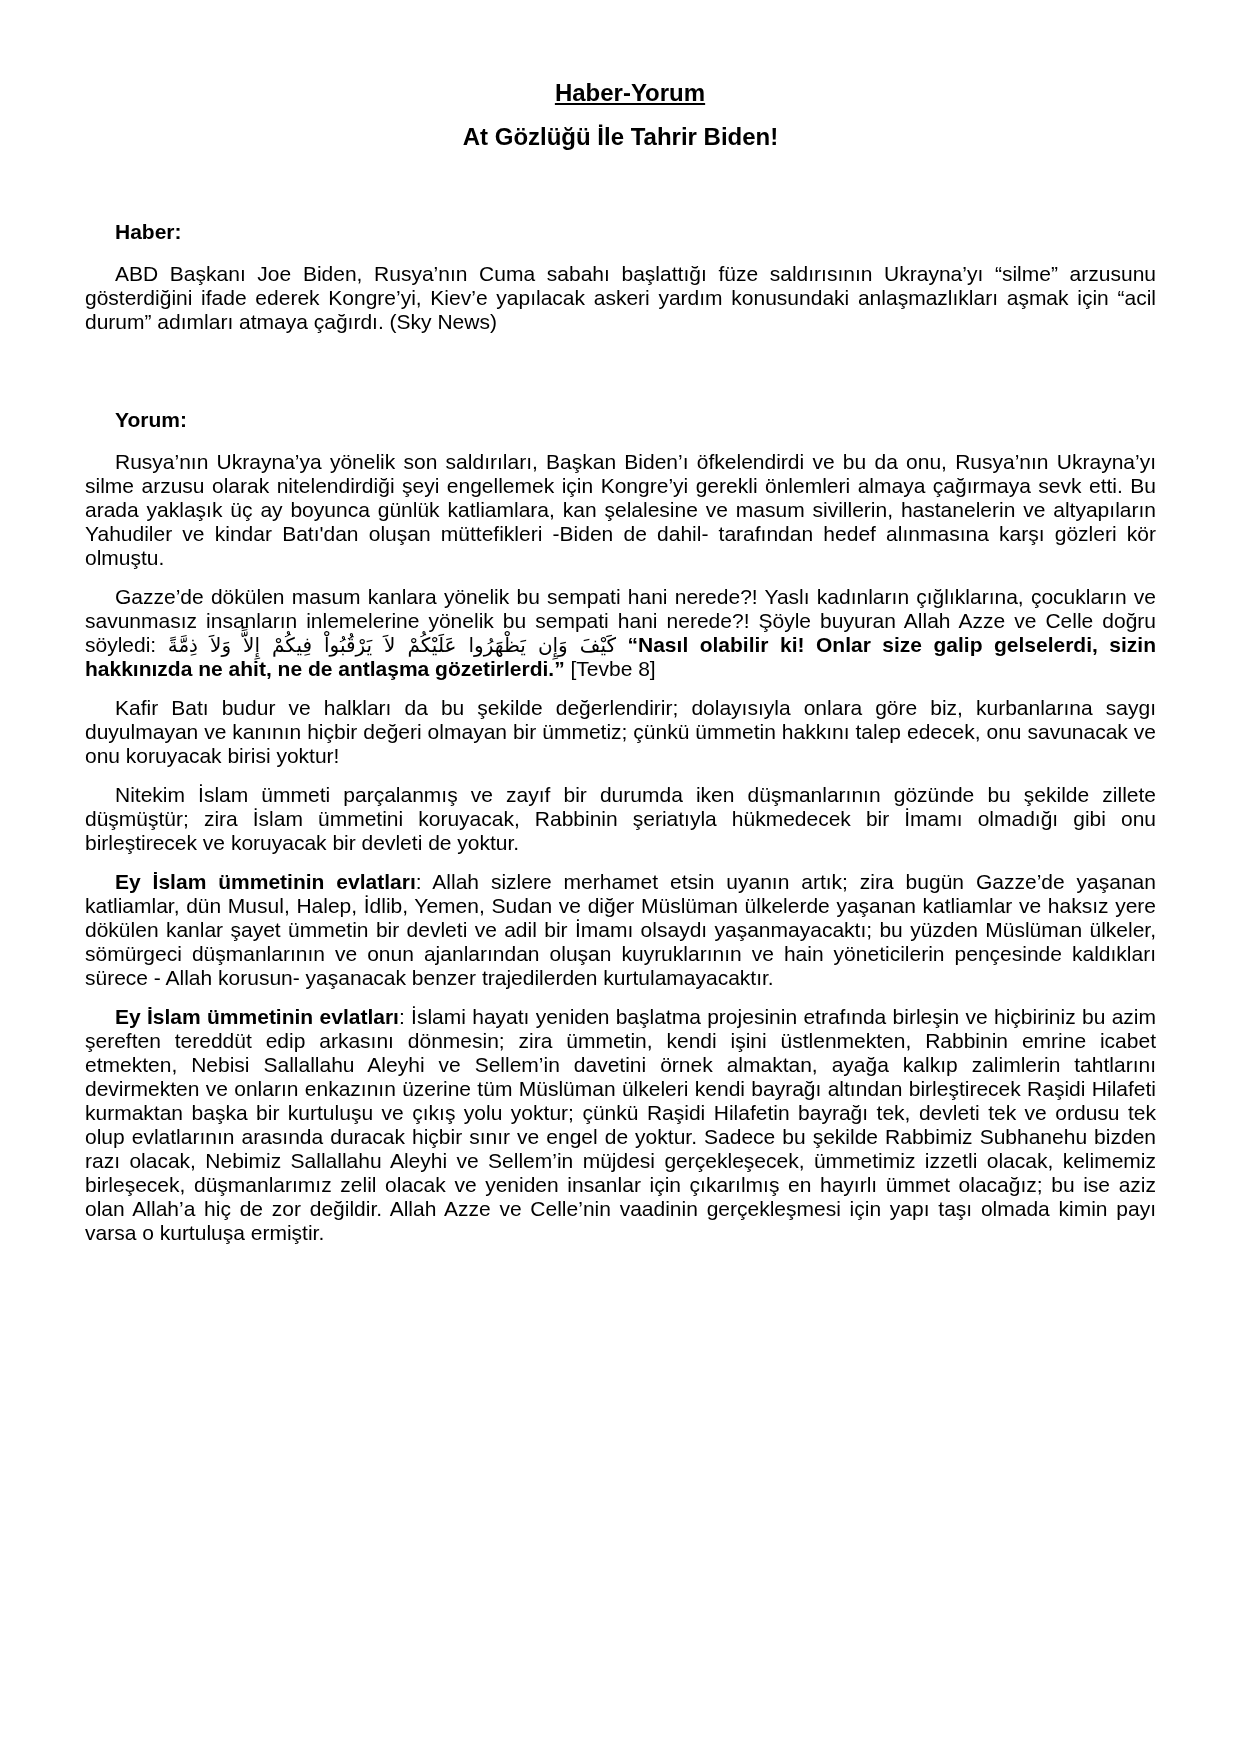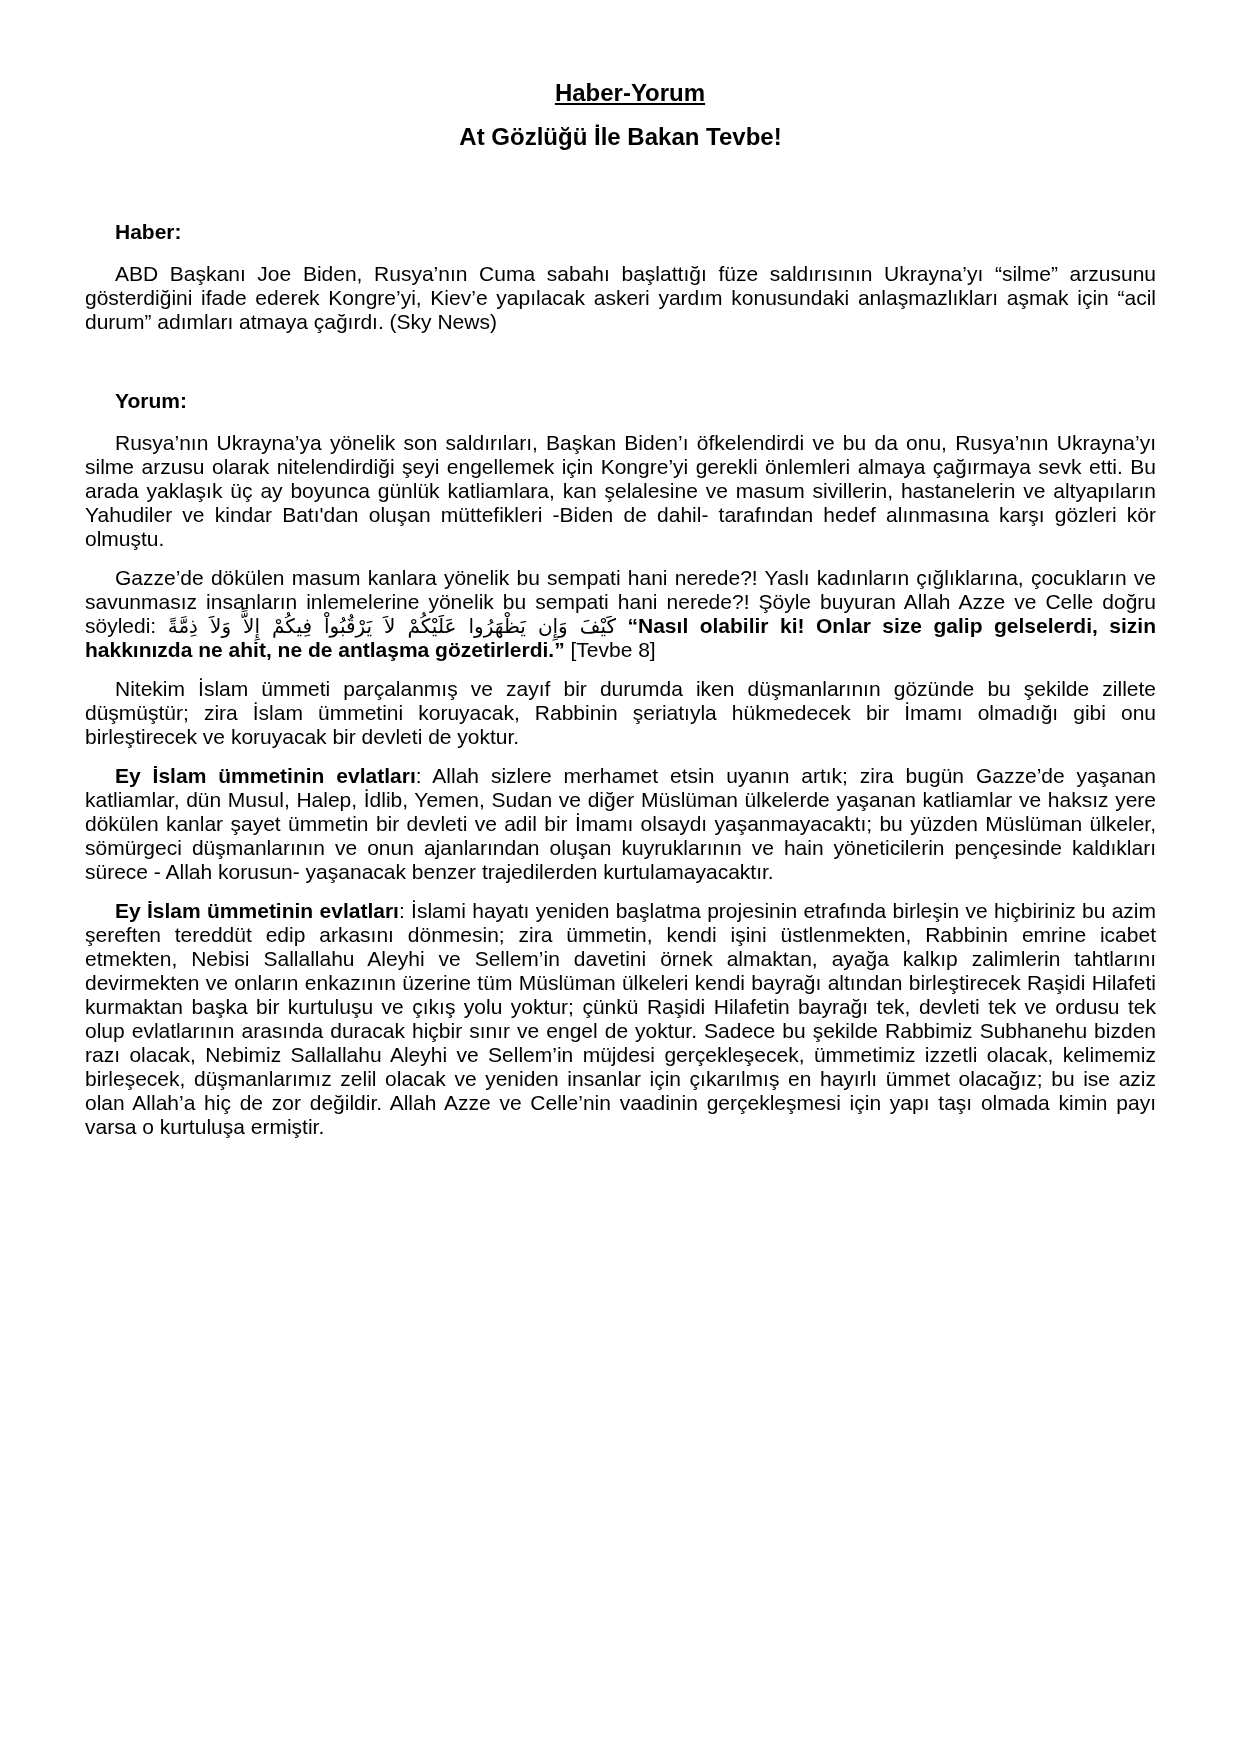--- a/index.html
+++ b/index.html
@@ -43,21 +43,21 @@
     margin: 0 0 64px 0;
   }
   .section-heading {
     font-size: 21px;
     font-weight: bold;
     line-height: 28px;
     margin: 0 0 16px 0;
     padding-left: 30px;
   }
   .section-heading .colon { font-weight: bold; }
-  .gap-before { margin-top: 53px; }
+  .gap-before { margin-top: 72px; }
   p.body {
     font-size: 21px;
     line-height: 24px;
     text-align: justify;
     text-indent: 30px;
     margin: 0 0 15px 0;
   }
   .bold { font-weight: bold; }
   .arabic {
     font-family: "DejaVu Sans", sans-serif;
@@ -80,38 +80,39 @@
 </head>
 <body>
 
 <div class="page">
 
 
   <div class="doc-type center">
     <span class="underline">Haber-Yorum</span>
   </div>
 
-  <div class="doc-title center">At Gözlüğü İle Bakan Tevbe!</div>
+  <div class="doc-title center">At Gözlüğü İle Tahrir Biden!</div>
 
   <div class="section-heading">
     <span class="bold">Haber</span><span class="colon">:</span>
   </div>
 
   <p class="body">ABD Başkanı Joe Biden, Rusya’nın Cuma sabahı başlattığı füze saldırısının Ukrayna’yı “silme” arzusunu gösterdiğini ifade ederek Kongre’yi, Kiev’e yapılacak askeri yardım konusundaki anlaşmazlıkları aşmak için “acil durum” adımları atmaya çağırdı. (Sky News)</p>
 
   <div class="section-heading gap-before">
     <span class="bold">Yorum</span><span class="colon">:</span>
   </div>
 
   <p class="body">Rusya’nın Ukrayna’ya yönelik son saldırıları, Başkan Biden’ı öfkelendirdi ve bu da onu, Rusya’nın Ukrayna’yı silme arzusu olarak nitelendirdiği şeyi engellemek için Kongre’yi gerekli önlemleri almaya çağırmaya sevk etti. Bu arada yaklaşık üç ay boyunca günlük katliamlara, kan şelalesine ve masum sivillerin, hastanelerin ve altyapıların Yahudiler ve kindar Batı'dan oluşan müttefikleri -Biden de dahil- tarafından hedef alınmasına karşı gözleri kör olmuştu.</p>
 
   <p class="body">
     <span>Gazze’de dökülen masum kanlara yönelik bu sempati hani nerede?! Yaslı kadınların çığlıklarına, çocukların ve savunmasız insanların inlemelerine yönelik bu sempati hani nerede?! Şöyle buyuran Allah Azze ve Celle doğru söyledi: </span><span class="arabic" dir="rtl">كَيْفَ وَإِن يَظْهَرُوا عَلَيْكُمْ لاَ يَرْقُبُواْ فِيكُمْ إِلاًّ وَلاَ ذِمَّةً</span><span class="bold"> “Nasıl olabilir ki! Onlar size galip gelselerdi, sizin hakkınızda ne ahit, ne de antlaşma gözetirlerdi.”</span><span> [Tevbe 8]</span>
   </p>
 
+  <p class="body">Kafir Batı budur ve halkları da bu şekilde değerlendirir; dolayısıyla onlara göre biz, kurbanlarına saygı duyulmayan ve kanının hiçbir değeri olmayan bir ümmetiz; çünkü ümmetin hakkını talep edecek, onu savunacak ve onu koruyacak birisi yoktur!</p>
 
   <p class="body">Nitekim İslam ümmeti parçalanmış ve zayıf bir durumda iken düşmanlarının gözünde bu şekilde zillete düşmüştür; zira İslam ümmetini koruyacak, Rabbinin şeriatıyla hükmedecek bir İmamı olmadığı gibi onu birleştirecek ve koruyacak bir devleti de yoktur.</p>
 
   <p class="body">
     <span class="bold">Ey İslam ümmetinin evlatları</span><span>: Allah sizlere merhamet etsin uyanın artık; zira bugün Gazze’de yaşanan katliamlar, dün Musul, Halep, İdlib, Yemen, Sudan ve diğer Müslüman ülkelerde yaşanan katliamlar ve haksız yere dökülen kanlar şayet ümmetin bir devleti ve adil bir İmamı olsaydı yaşanmayacaktı; bu yüzden Müslüman ülkeler, sömürgeci düşmanlarının ve onun ajanlarından oluşan kuyruklarının ve hain yöneticilerin pençesinde kaldıkları sürece - Allah korusun- yaşanacak benzer trajedilerden kurtulamayacaktır.</span>
   </p>
 
   <p class="body">
     <span class="bold">Ey İslam ümmetinin evlatları</span><span>: İslami hayatı yeniden başlatma projesinin etrafında birleşin ve hiçbiriniz bu azim şereften tereddüt edip arkasını dönmesin; zira ümmetin, kendi işini üstlenmekten, Rabbinin emrine icabet etmekten, Nebisi Sallallahu Aleyhi ve Sellem’in davetini örnek almaktan, ayağa kalkıp zalimlerin tahtlarını devirmekten ve onların enkazının üzerine tüm Müslüman ülkeleri kendi bayrağı altından birleştirecek Raşidi Hilafeti kurmaktan başka bir kurtuluşu ve çıkış yolu yoktur; çünkü Raşidi Hilafetin bayrağı tek, devleti tek ve ordusu tek olup evlatlarının arasında duracak hiçbir sınır ve engel de yoktur. Sadece bu şekilde Rabbimiz Subhanehu bizden razı olacak, Nebimiz Sallallahu Aleyhi ve Sellem’in müjdesi gerçekleşecek, ümmetimiz izzetli olacak, kelimemiz birleşecek, düşmanlarımız zelil olacak ve yeniden insanlar için çıkarılmış en hayırlı ümmet olacağız; bu ise aziz olan Allah’a hiç de zor değildir. Allah Azze ve Celle’nin vaadinin gerçekleşmesi için yapı taşı olmada kimin payı varsa o kurtuluşa ermiştir.</span>
   </p>

